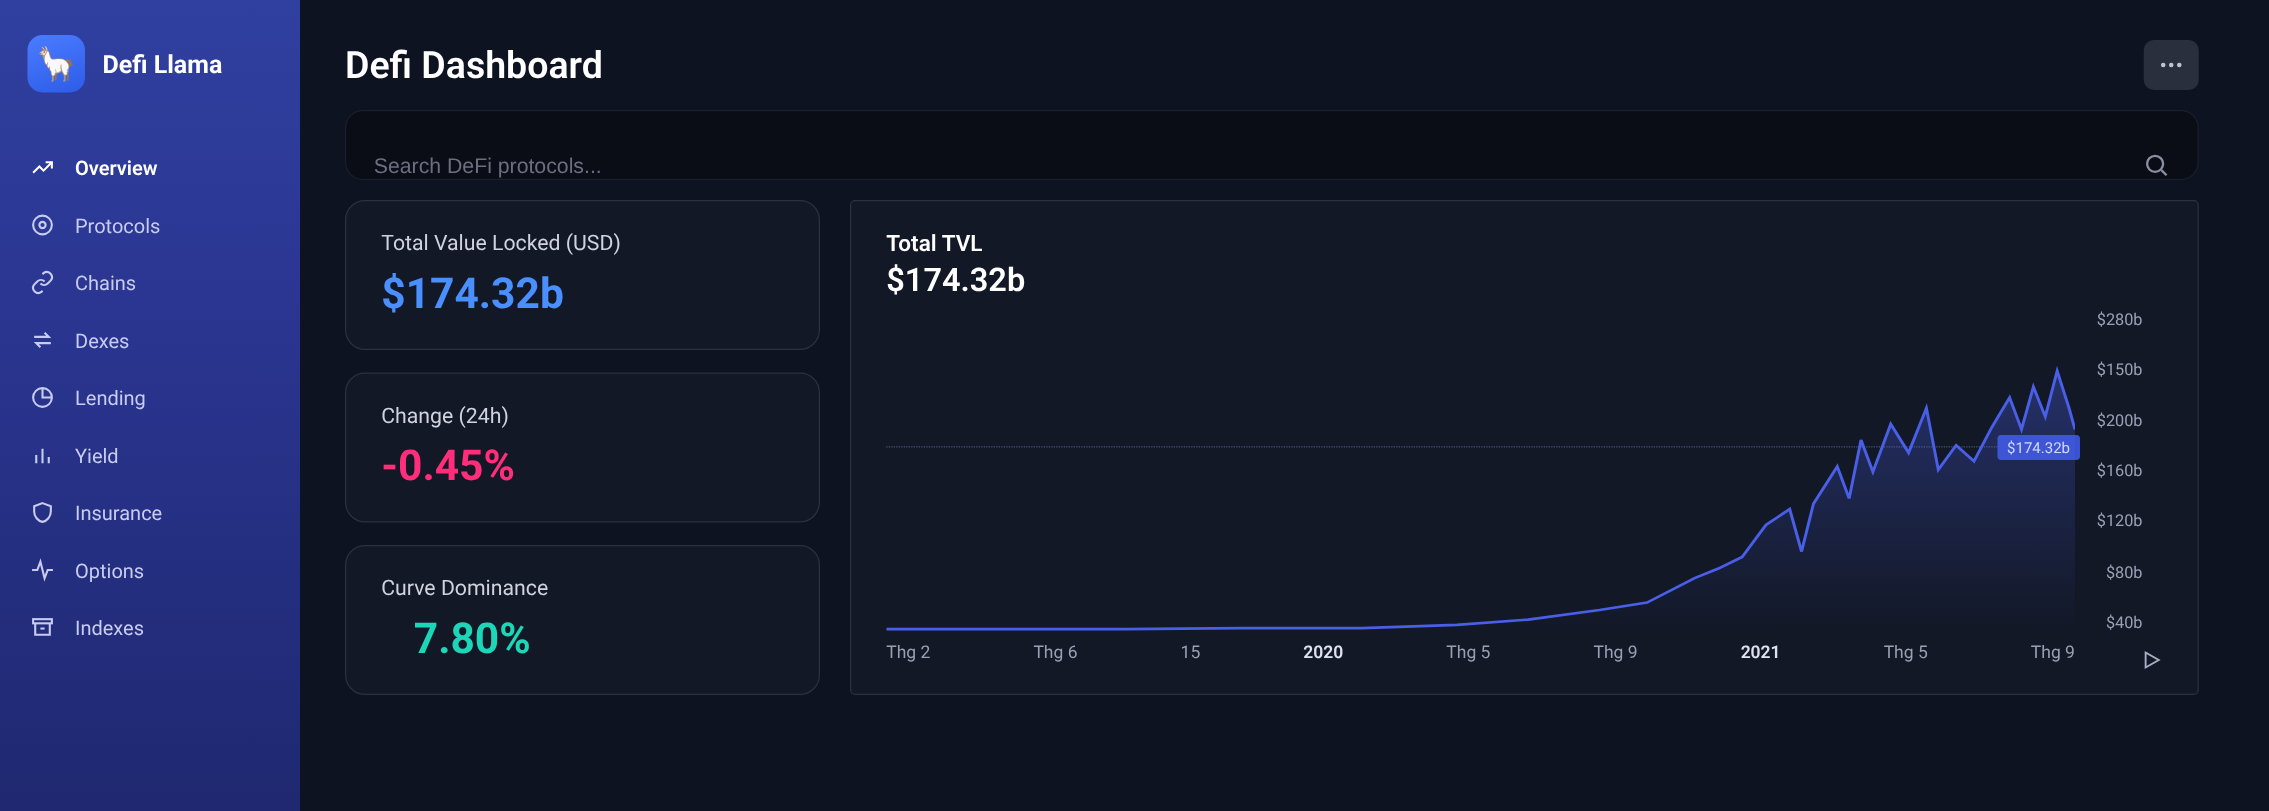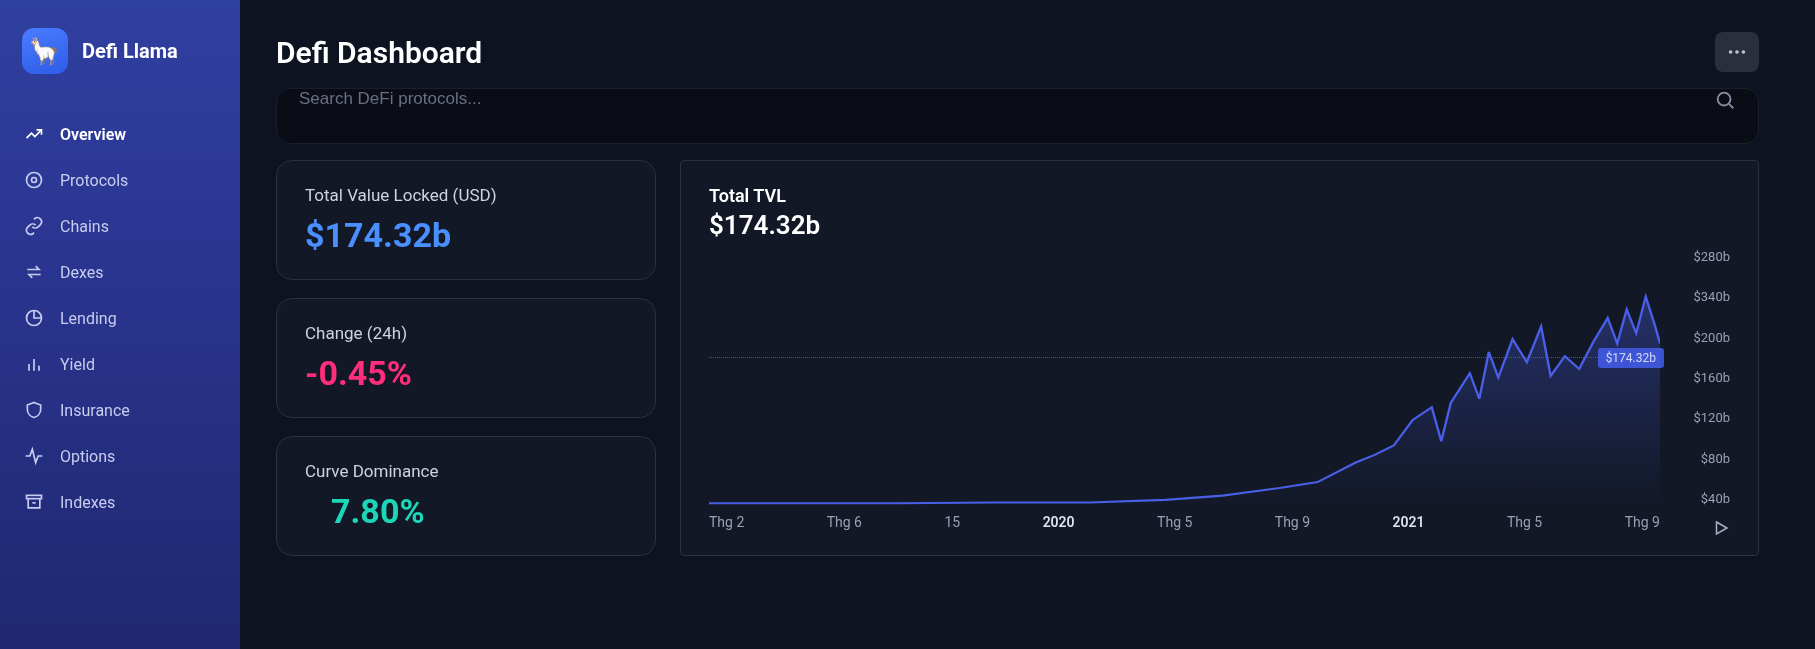--- a/index.html
+++ b/index.html
@@ -71,21 +71,21 @@
   cursor: pointer;
 }
 .more-btn svg { width: 22px; height: 22px; fill: #bfc3d4; }
 
 .search {
   background: #0a0d16;
   border: 1px solid #1a1f2e;
   border-radius: 14px;
   height: 56px;
   display: flex;
-  align-items: flex-start;
+  align-items: flex-end;
   padding: 0 22px;
 }
 .search input {
   flex: 1;
   background: transparent;
   border: none;
   outline: none;
   color: #fff;
   font-size: 17px;
 }
@@ -113,21 +113,21 @@
   border-radius: 4px;
   padding: 24px 28px 20px 28px;
   display: flex;
   flex-direction: column;
   min-width: 0;
   position: relative;
 }
 .chart-head-label { font-size: 18px; font-weight: 600; }
 .chart-head-value { font-size: 26px; font-weight: 600; margin-top: 4px; }
 .chart-body { flex: 1; position: relative; margin-top: 10px; }
-.y-ticks { position: absolute; right: 0; top: 0; bottom: 30px; width: 64px; display:flex; flex-direction:column; justify-content:space-between; align-items:flex-end; font-size:13px; color:#9aa0b4; }
+.y-ticks { position: absolute; right: 16px; top: 0; bottom: 30px; width: 64px; display:flex; flex-direction:column; justify-content:space-between; align-items:flex-end; font-size:13px; color:#9aa0b4; }
 .y-ticks span { line-height: 1; }
 .chart-plot { position:absolute; left:0; right:70px; top:0; bottom:30px; }
 .chart-plot svg { width:100%; height:100%; }
 .x-ticks { position:absolute; left:0; right:70px; bottom:0; height:26px; display:flex; justify-content:space-between; align-items:center; font-size:14px; color:#9aa0b4; }
 .x-ticks span.bold { color:#e0e3ef; font-weight:600; }
 .ref-line { position:absolute; left:0; right:70px; border-top:1px dotted #4a5578; }
 .ref-badge { position:absolute; right:-4px; background:#3a52d0; color:#fff; font-size:12px; padding:3px 8px; border-radius:3px; transform:translateY(-50%); }
 .play-icon { position:absolute; right:28px; bottom:18px; width:18px; height:18px; }
 .play-icon svg { width:100%; height:100%; stroke:#aab0c4; fill:none; stroke-width:2; }
 </style>
@@ -259,21 +259,21 @@
         <div class="stat-value v-teal">7.80%</div>
       </div>
     </div>
 
     <div class="chart-card">
       <div class="chart-head-label">Total TVL</div>
       <div class="chart-head-value">$174.32b</div>
       <div class="chart-body">
         <div class="y-ticks">
           <span>$280b</span>
-          <span>$340b</span>
+          <span>$150b</span>
           <span>$200b</span>
           <span>$160b</span>
           <span>$120b</span>
           <span>$80b</span>
           <span>$40b</span>
         </div>
         <div class="ref-line" style="top:37.7%;">
           <div class="ref-badge">$174.32b</div>
         </div>
         <div class="chart-plot">

